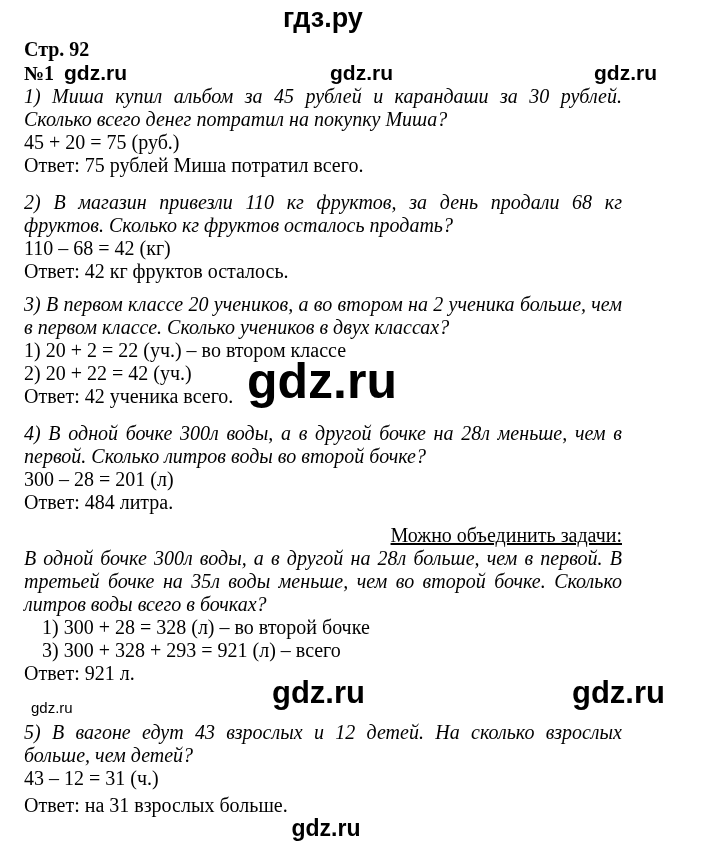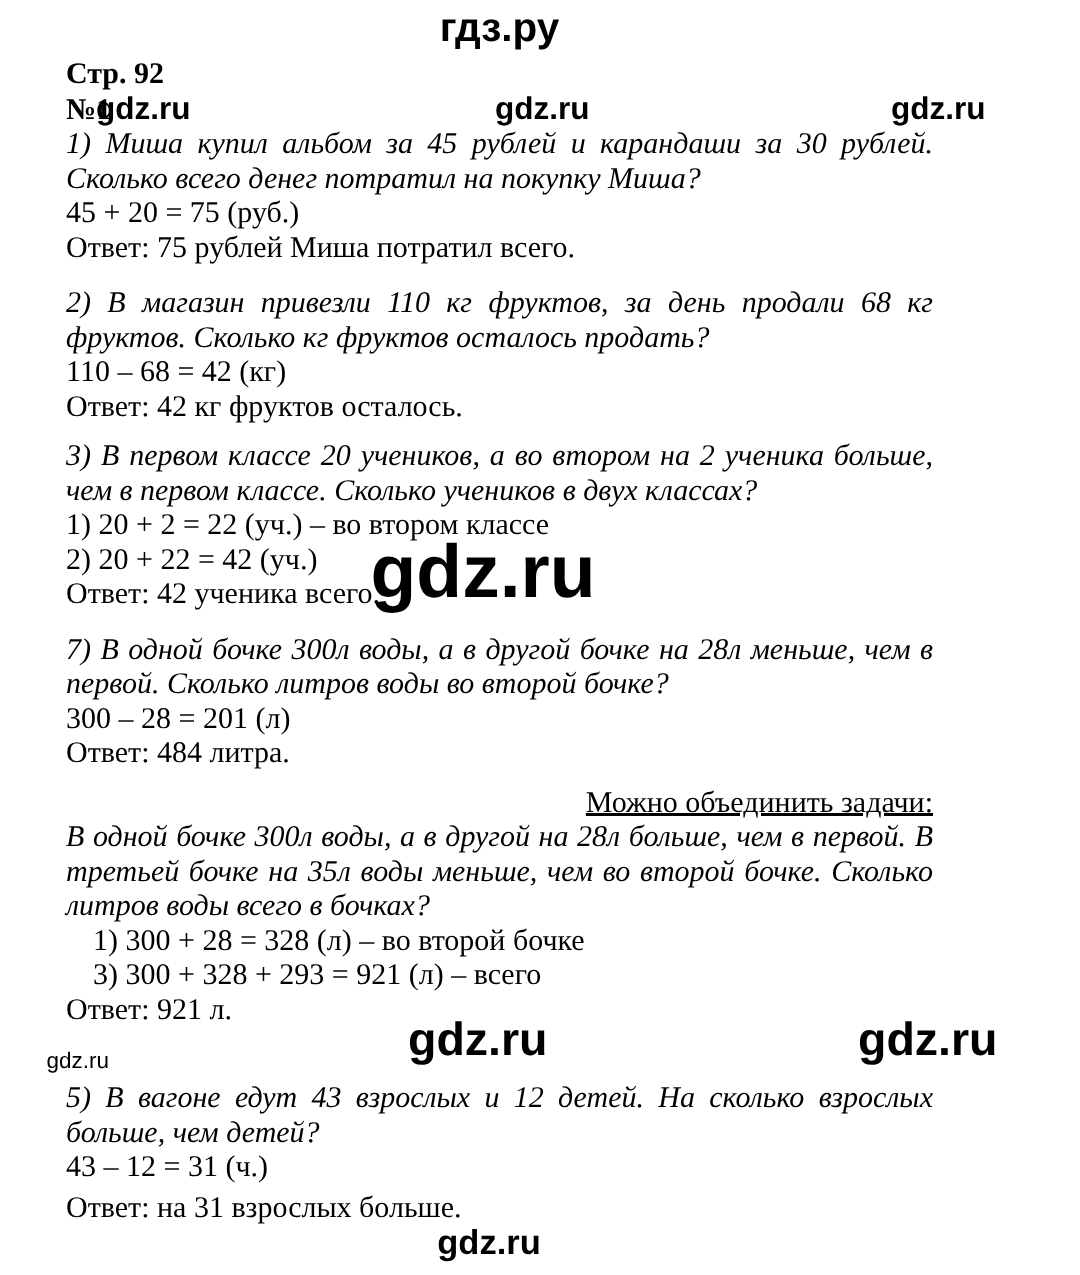--- a/index.html
+++ b/index.html
@@ -2,21 +2,21 @@
 <html><head>
 <meta charset="utf-8">
 <style>
   html,body{margin:0;padding:0;}
   body{
     width:720px;height:850px;background:#ffffff;color:#000;
     font-family:"Liberation Serif",serif;overflow:hidden;
   }
   .page{
     position:relative;width:652px;height:850px;
-    padding:0 30px 0 44px;box-sizing:border-box;
+    padding:0 30px 0 24px;box-sizing:border-box;
   }
   .logo{
     text-align:center;font-family:"Liberation Sans",sans-serif;
     font-weight:bold;font-size:27px;line-height:33px;padding-top:2px;
   }
   .pagelabel{font-weight:bold;font-size:20px;line-height:24px;margin-top:2px;}
   .tasklabel{font-weight:bold;font-size:20px;line-height:24px;}
   .stmt{font-style:italic;text-align:justify;font-size:20px;line-height:23px;}
   .sol{font-size:20px;line-height:23px;}
   .indent{padding-left:18px;}
@@ -69,21 +69,21 @@
   </section>
 
   <section class="block-sm">
     <div class="stmt">3) В первом классе 20 учеников, а во втором на 2 ученика больше, чем в первом классе. Сколько учеников в двух классах?</div>
     <div class="sol">1) 20 + 2 = 22 (уч.) – во втором классе</div>
     <div class="sol">2) 20 + 22 = 42 (уч.)</div>
     <div class="sol">Ответ: 42 ученика всего.</div>
   </section>
 
   <section class="block">
-    <div class="stmt">7) В одной бочке 300л воды, а в другой бочке на 28л меньше, чем в первой. Сколько литров воды во второй бочке?</div>
+    <div class="stmt">4) В одной бочке 300л воды, а в другой бочке на 28л меньше, чем в первой. Сколько литров воды во второй бочке?</div>
     <div class="sol">300 – 28 = 201 (л)</div>
     <div class="sol">Ответ: 484 литра.</div>
   </section>
 
   <section class="block-sm">
     <div class="heading-u">Можно объединить задачи:</div>
     <div class="stmt">В одной бочке 300л воды, а в другой на 28л больше, чем в первой. В третьей бочке на 35л воды меньше, чем во второй бочке. Сколько литров воды всего в бочках?</div>
     <div class="sol indent">1) 300 + 28 = 328 (л) – во второй бочке</div>
     <div class="sol indent">3) 300 + 328 + 293 = 921 (л) – всего</div>
     <div class="sol">Ответ: 921 л.</div>

